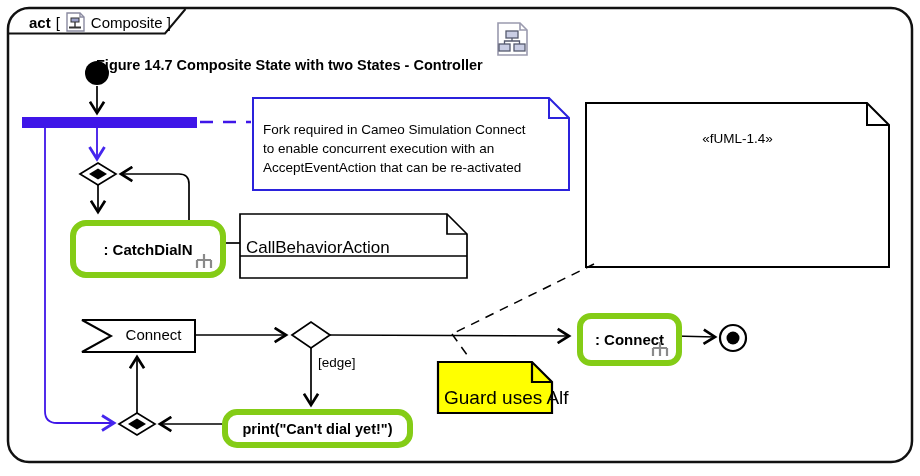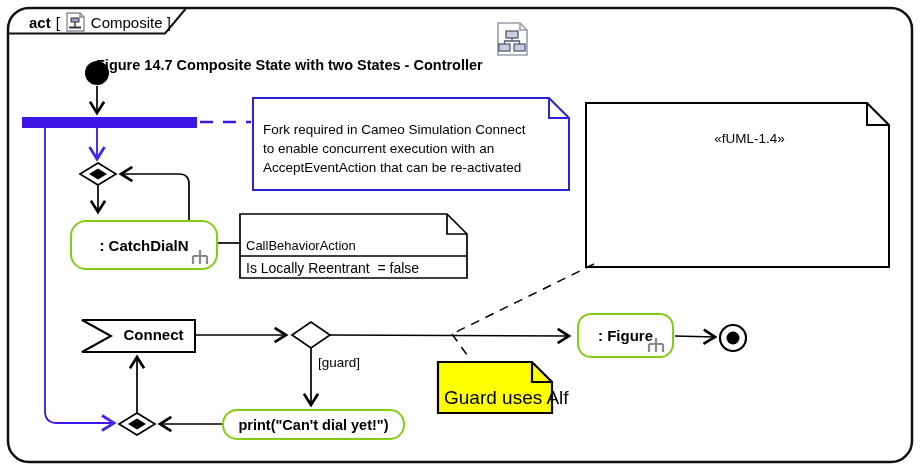--- a/index.html
+++ b/index.html
@@ -1,20 +1,20 @@
 <!DOCTYPE html>
 <html style="--accent_blue: #3F16E8; --note_border_blue: #2B22DC; --note_yellow: #FFFF00;"><head>
 <meta charset="utf-8">
 <style>
   html,body{margin:0;padding:0;background:#fff;}
   .stage{position:relative;width:920px;height:476px;background:#fff;overflow:hidden;
          font-family:"Liberation Sans","DejaVu Sans",sans-serif;color:#000;}
   svg.layer{position:absolute;left:0;top:0;z-index:1;}
   .txt{position:absolute;z-index:2;white-space:pre;}
-  .node{position:absolute;z-index:2;background:#fff;border:2px solid #84cc16;border-radius:16px;
+  .node{position:absolute;z-index:2;background:#fff;border:6px solid #84cc16;border-radius:16px;
         display:flex;align-items:center;justify-content:center;font-weight:bold;font-size:15px;}
   .rake{position:absolute;right:7px;bottom:3px;}
   .tabrow{position:absolute;left:17px;top:11px;z-index:3;display:flex;align-items:center;gap:5px;
           font-size:15px;height:22px;margin-left:12px;}
   .tabrow .kw{font-weight:bold;}
   .title{position:absolute;left:96px;top:57px;width:824px;text-align:left;
          font-weight:bold;font-size:14.5px;z-index:2;}
   .notebody{font-size:13.5px;line-height:19px;white-space:pre-line;}
   .guard{font-size:13.5px;}
   .blue{stroke:var(--accent_blue);}
@@ -122,39 +122,38 @@
   </svg>
   <div class="title">Figure 14.7 Composite State with two States - Controller</div>
 
   <div class="node" style="left:70px;top:220px;width:144px;height:46px;">
     <span>: CatchDialN</span>
     <svg class="rake" width="18" height="16" viewBox="0 0 18 16">
       <path d="M9 1 V7 M2 7 H16 M2 7 V15 M9 7 V15 M16 7 V15" fill="none" stroke="#8a8a8a" stroke-width="2.2"></path>
     </svg>
   </div>
 
-  <div class="txt" style="left:112px;top:326px;width:83px;text-align:center;font-weight:bold;font-size:15px;">Connect</div>
+  <div class="txt" style="left:112px;top:326px;width:83px;text-align:center;font-weight:normal;font-size:15px;">Connect</div>
 
   <div class="node" style="left:577px;top:313px;width:93px;height:41px;border-radius:14px;">
-    <span>: Figure</span>
+    <span>: Connect</span>
     <svg class="rake" width="18" height="16" viewBox="0 0 18 16">
       <path d="M9 1 V7 M2 7 H16 M2 7 V15 M9 7 V15 M16 7 V15" fill="none" stroke="#8a8a8a" stroke-width="2.2"></path>
     </svg>
   </div>
 
   <div class="node" style="left:222px;top:409px;width:179px;height:27px;border-radius:15px;font-size:14.5px;">
     <span>print("Can't dial yet!")</span>
   </div>
 
-  <div class="txt guard" style="left:318px;top:355px;">[guard]</div>
+  <div class="txt guard" style="left:318px;top:355px;">[edge]</div>
 
   <div class="txt notebody" style="left:263px;top:120px;width:300px;">Fork required in Cameo Simulation Connect
 to enable concurrent execution with an
 AcceptEventAction that can be re-activated</div>
 
-  <div class="txt notebody" style="left:586px;top:129px;width:303px;text-align:center;padding-left:12px;">«fUML-1.4»</div>
+  <div class="txt notebody" style="left:586px;top:129px;width:303px;text-align:center;">«fUML-1.4»</div>
 
-  <div class="txt" style="left:246px;top:238px;font-size:13px;">CallBehaviorAction</div>
-  <div class="txt" style="left:246px;top:260px;font-size:14px;">Is Locally Reentrant  = false</div>
+  <div class="txt" style="left:246px;top:238px;font-size:17px;">CallBehaviorAction</div>
 
   <div class="txt" style="left:444px;top:387px;font-size:19px;">Guard uses Alf</div>
 
 </div>
 
 </body></html>

